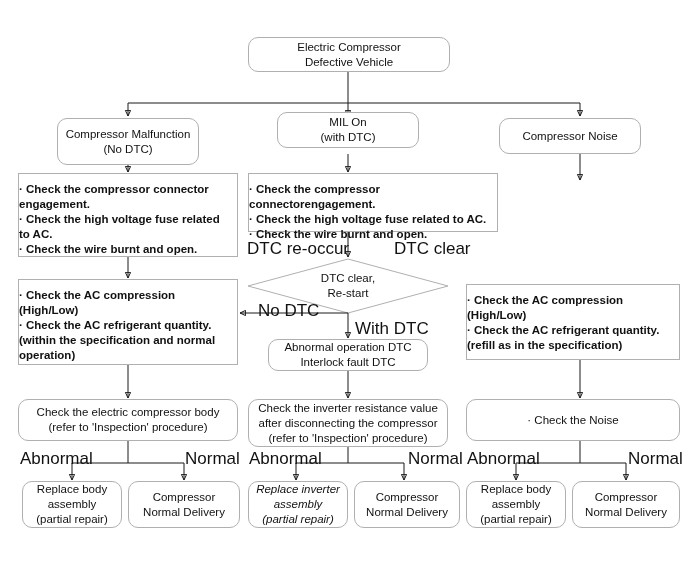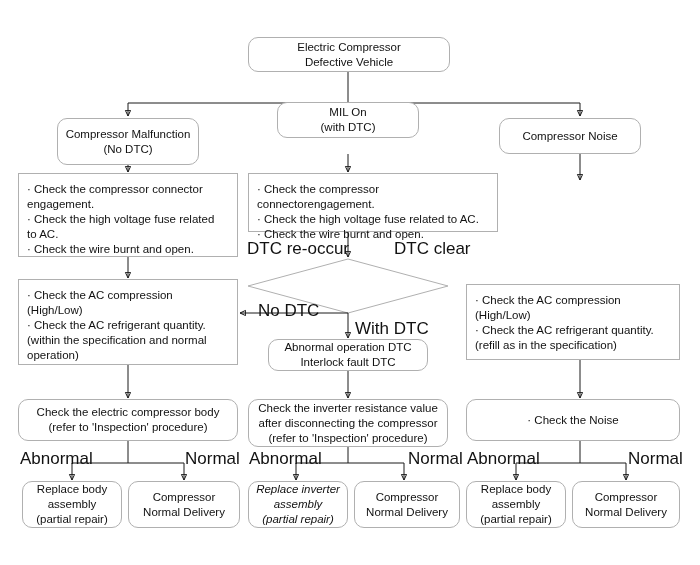--- a/index.html
+++ b/index.html
@@ -32,21 +32,22 @@
     align-items: center;
     justify-content: center;
     text-align: center;
     border-radius: 10px;
   }
   .node.left {
     display: flex;
     align-items: flex-start;
     justify-content: center;
     text-align: left;
-    padding: 8px 7px 7px 8px;
+    padding: 8px 7px 7px 0;
+    font-weight: bold;
   }
   .node .inner {
     width: 100%;
     white-space: pre-line;
   }
   .bullets {
     white-space: pre-line;
   }
   
   .diamond-label {
@@ -150,21 +151,21 @@
   <div class="node center" style="left:248px; top:37px; width:202px; height:35px;">
     <div class="inner">Electric Compressor
 Defective Vehicle</div>
   </div>
 
   <div class="node center" style="left:57px; top:118px; width:142px; height:47px;">
     <div class="inner">Compressor Malfunction
 (No DTC)</div>
   </div>
 
-  <div class="node center" style="left:277px; top:102px; width:142px; height:36px;">
+  <div class="node center" style="left:277px; top:112px; width:142px; height:36px;">
     <div class="inner">MIL On
 (with DTC)</div>
   </div>
 
   <div class="node center" style="left:499px; top:118px; width:142px; height:36px;">
     <div class="inner">Compressor Noise</div>
   </div>
 
   <div class="node left" style="left:18px; top:173px; width:220px; height:84px;">
     <div class="inner bullets">· Check the compressor connector
@@ -174,20 +175,24 @@
 · Check the wire burnt and open.</div>
   </div>
 
   <div class="node left" style="left:248px; top:173px; width:250px; height:59px;">
     <div class="inner bullets">· Check the compressor
   connectorengagement.
 · Check the high voltage fuse related to AC.
 · Check the wire burnt and open.</div>
   </div>
 
+  <div class="diamond-label" style="left:288px; top:268px; width:120px; height:36px;">
+    <div>DTC clear,
+Re-start</div>
+  </div>
 
   <div class="edge-label" style="left:247px; top:242px;">DTC re-occur</div>
   <div class="edge-label" style="left:394px; top:242px;">DTC clear</div>
   <div class="edge-label" style="left:258px; top:304px;">No DTC</div>
   <div class="edge-label" style="left:355px; top:322px;">With DTC</div>
 
   <div class="node left" style="left:18px; top:279px; width:220px; height:86px;">
     <div class="inner bullets">· Check the AC compression
   (High/Low)
 · Check the AC refrigerant quantity.

